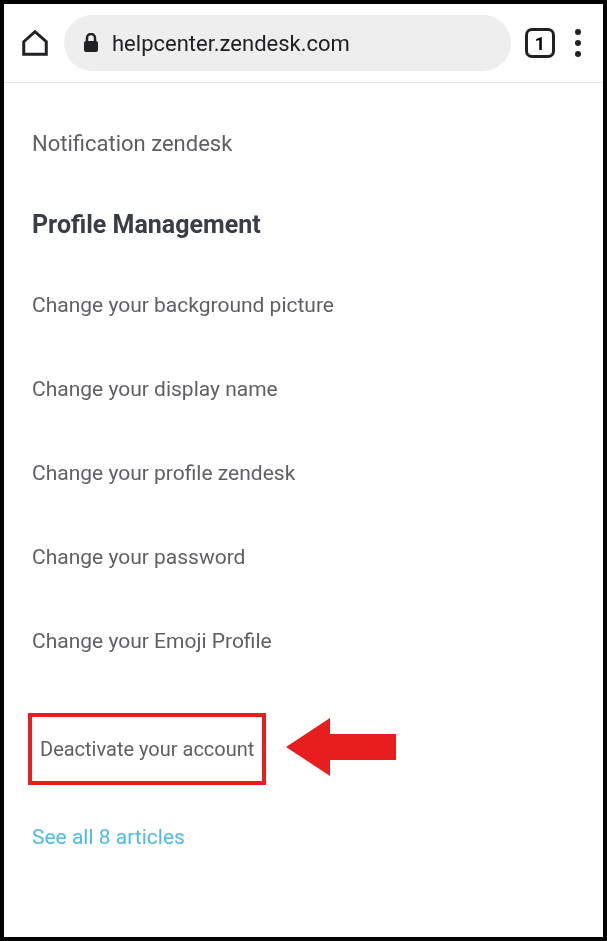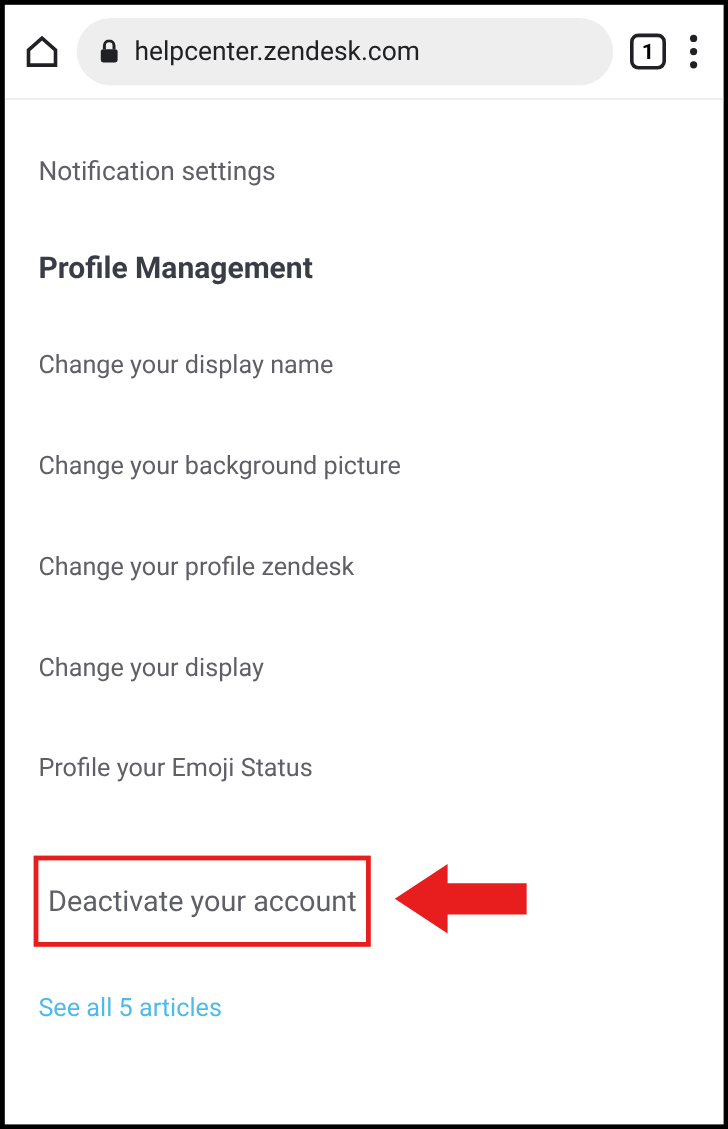--- a/index.html
+++ b/index.html
@@ -97,21 +97,21 @@
     .article-link {
       font-size: 21px;
       color: #5f5f66;
       display: block;
       margin-bottom: 60px;
     }
     .highlighted-link {
       display: inline-block;
       border: 4px solid #e81e1e;
       padding: 20px 8px;
-      font-size: 24px;
+      font-size: 20px;
       color: #5f5f66;
       margin-bottom: 40px;
       margin-left: -4px;
     }
     .highlight-row {
       display: flex;
       align-items: center;
       gap: 20px;
       margin-bottom: 40px;
     }
@@ -145,33 +145,33 @@
   <div class="menu-dots">
     <div class="dot"></div>
     <div class="dot"></div>
     <div class="dot"></div>
   </div>
 </div>
 
 <hr class="content-divider">
 
 <div class="content">
-  <a class="link-item">Notification settings</a>
+  <a class="link-item">Notification zendesk</a>
 
   <h2 class="section-heading">Profile Management</h2>
 
+  <a class="article-link">Change your background picture</a>
   <a class="article-link">Change your display name</a>
-  <a class="article-link">Change your background picture</a>
   <a class="article-link">Change your profile zendesk</a>
-  <a class="article-link">Change your display</a>
-  <a class="article-link">Profile your Emoji Status</a>
+  <a class="article-link">Change your password</a>
+  <a class="article-link">Change your Emoji Profile</a>
 
   <div class="highlight-row">
     <a class="highlighted-link" style="margin-bottom:0;">Deactivate your account</a>
     <span>
       <svg width="110" height="66" viewBox="0 0 110 66">
         <polygon points="0,33 44,4 44,20 110,20 110,46 44,46 44,62" fill="#e81e1e"></polygon>
       </svg>
     </span>
   </div>
 
-  <a class="see-all-link">See all 5 articles</a>
+  <a class="see-all-link">See all 8 articles</a>
 </div>
 
 </body></html>

